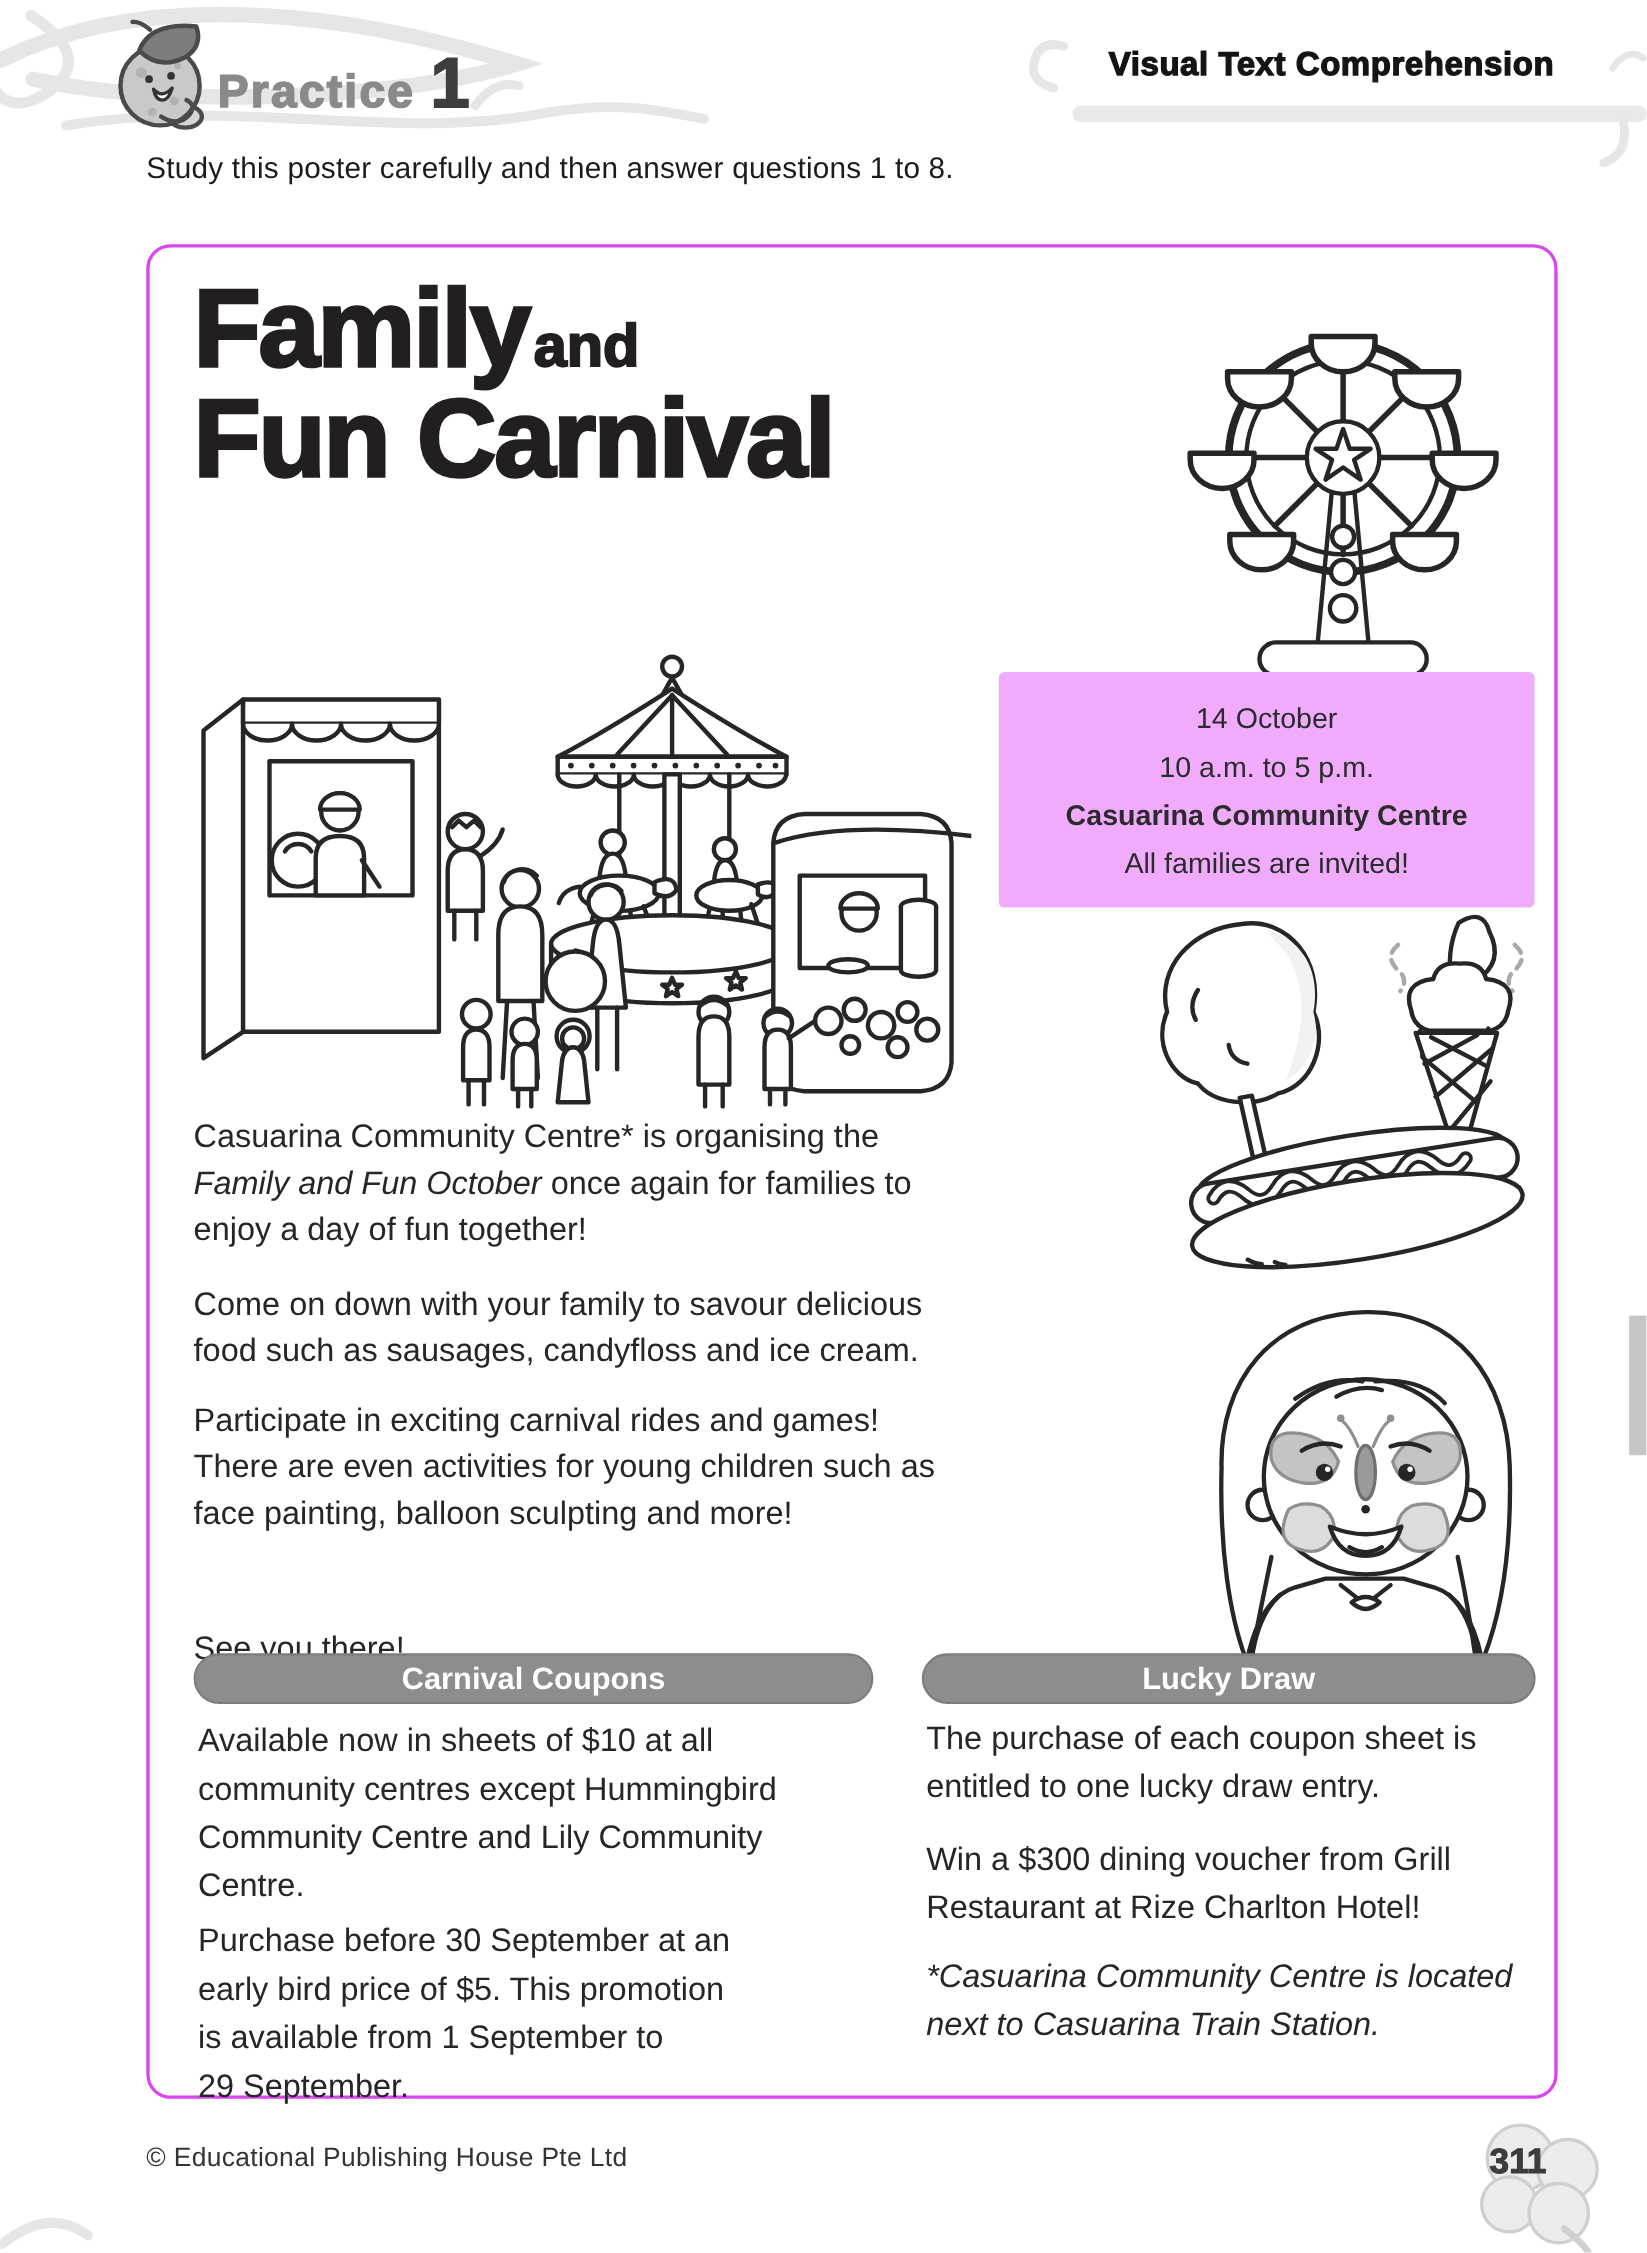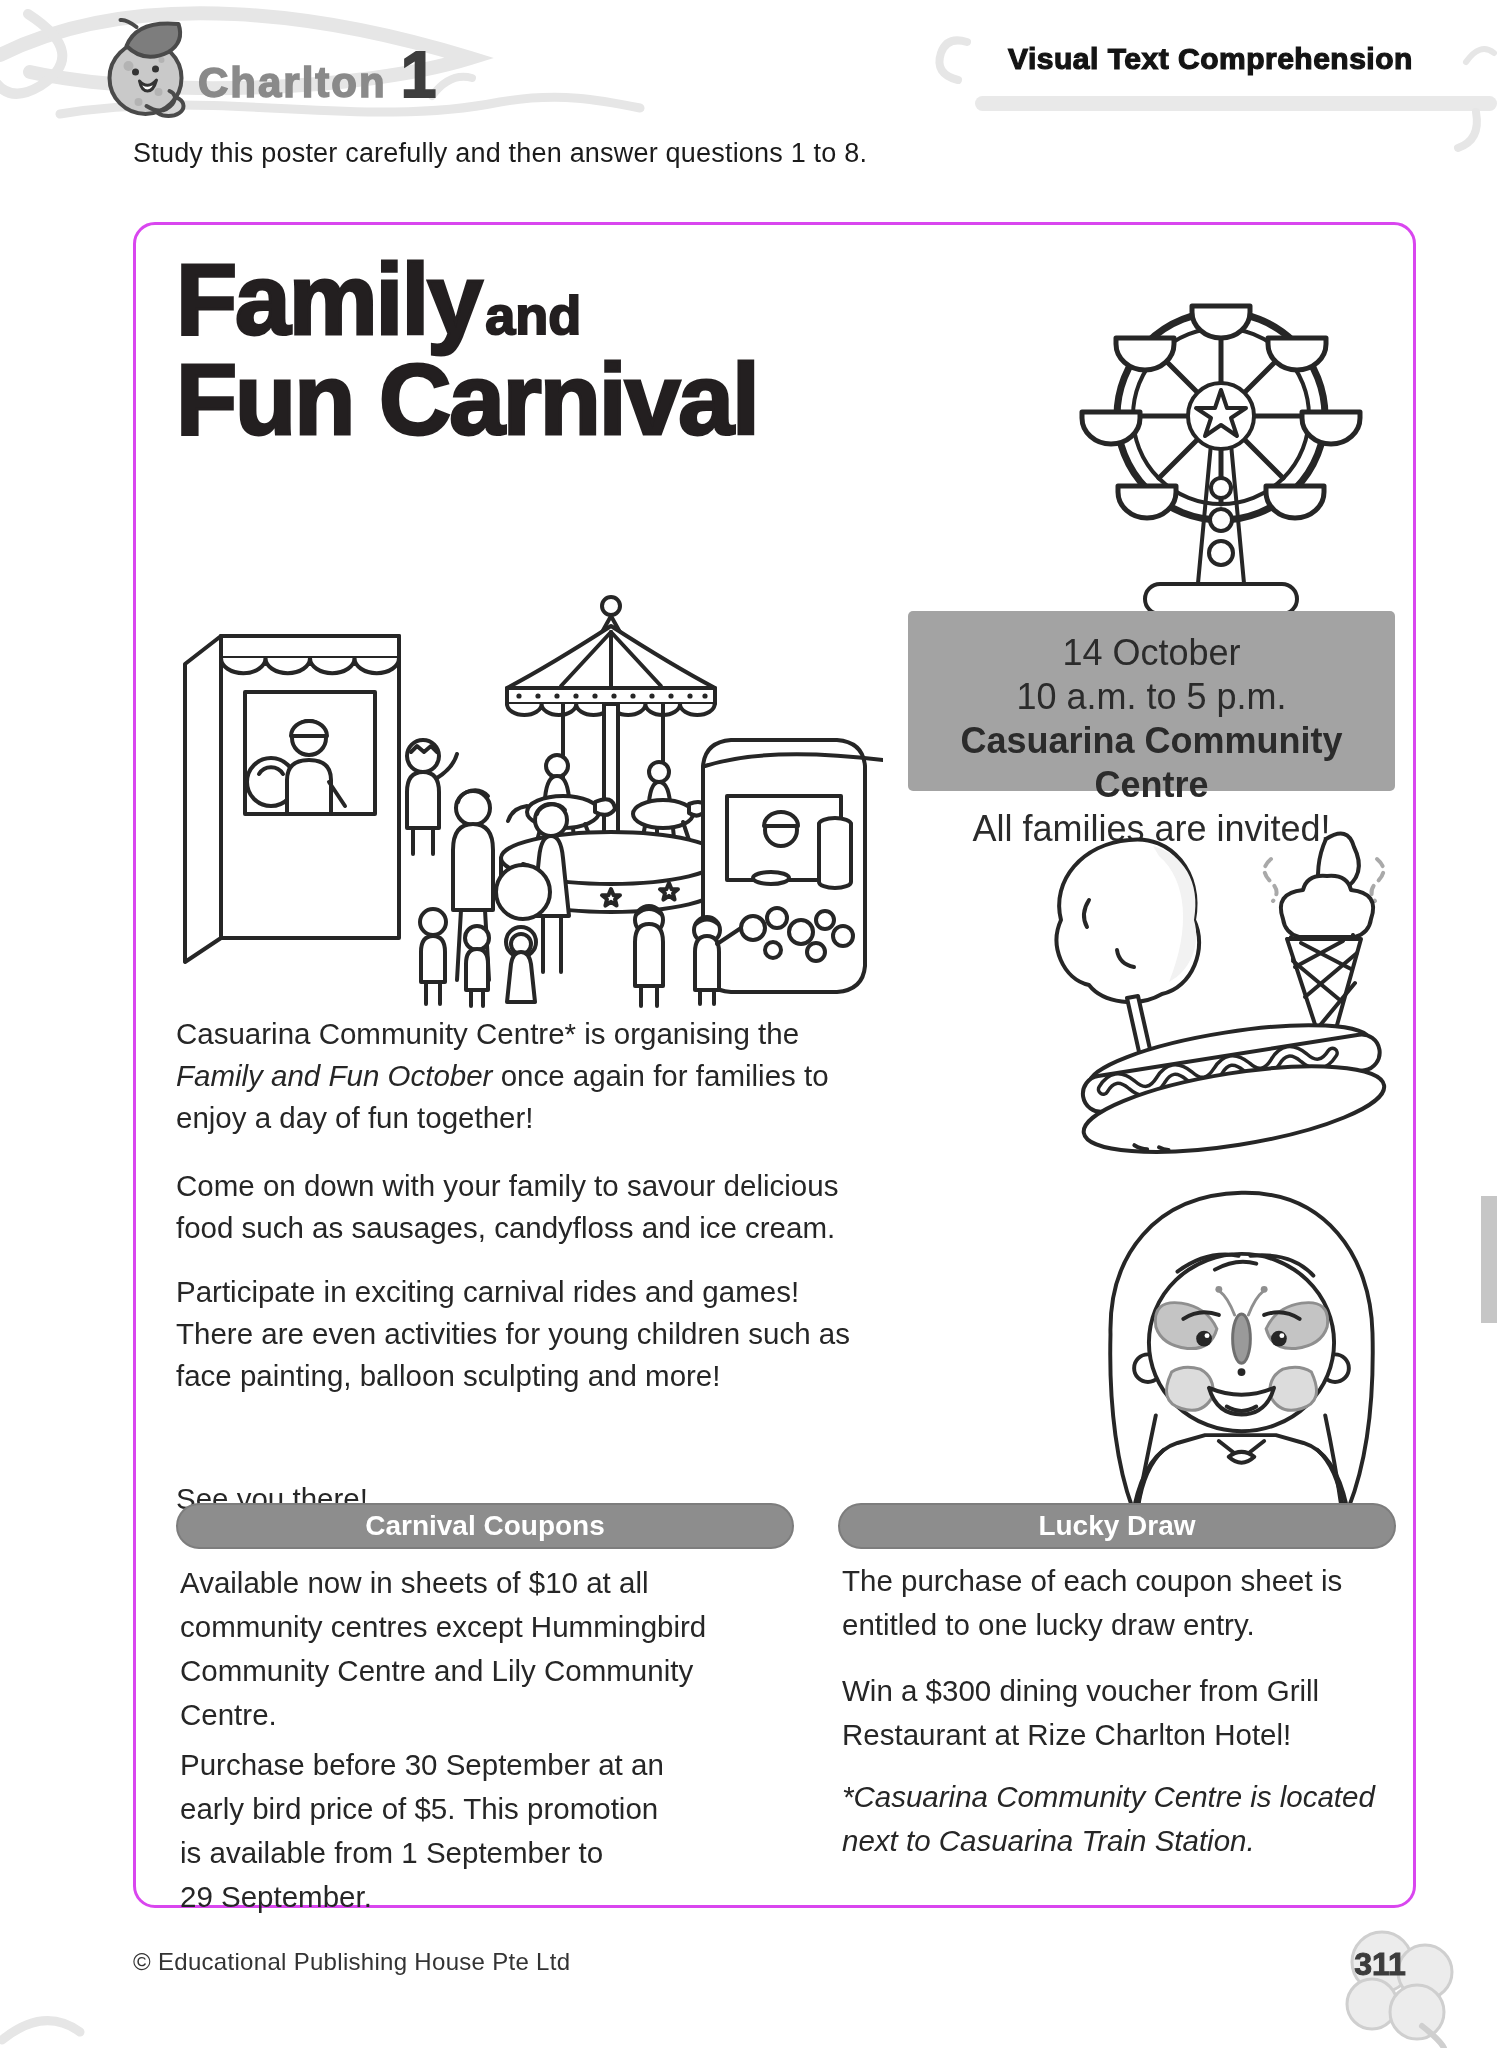--- a/index.html
+++ b/index.html
@@ -8,22 +8,22 @@
   .abs{position:absolute;}
   
   .practice-label{font-weight:bold;font-size:42px;color:#8a8a8a;-webkit-text-stroke:1.5px #8a8a8a;letter-spacing:2px;}
   .practice-number{font-weight:bold;font-size:64px;color:#3e3e3e;-webkit-text-stroke:2px #3e3e3e;margin-left:14px;}
   .section-title{font-weight:bold;font-size:30px;color:#141414;-webkit-text-stroke:1.2px #141414;letter-spacing:.5px;}
   .instruction{font-weight:normal;font-size:27px;color:#1b1b1b;letter-spacing:.2px;}
   
   .poster{left:133px;top:222px;width:1283px;height:1686px;border:3px solid #d946ef;border-radius:22px;background:#fff;box-sizing:border-box;}
   .title-big{font-weight:bold;font-size:100px;color:#231f20;-webkit-text-stroke:3px #231f20;letter-spacing:-2px;line-height:1.04;}
   .title-small{font-weight:bold;font-size:54px;color:#231f20;-webkit-text-stroke:2px #231f20;letter-spacing:0;}
-  .info-box{left:772px;top:386px;width:487px;height:180px;background:#a3a3a3;border-radius:5px;
-            text-align:center;font-size:36px;line-height:44px;color:#2b2b2b;padding-top:20px;box-sizing:border-box;}
+  .info-box{left:772px;top:386px;width:487px;height:214px;background:#f0abfc;border-radius:5px;
+            text-align:center;font-size:26px;line-height:44px;color:#2b2b2b;padding-top:20px;box-sizing:border-box;}
   .info-box .b{font-weight:bold;}
   .para{font-size:29.5px;line-height:42px;color:#262626;white-space:nowrap;}
   .col-para{font-size:29.5px;line-height:44px;color:#262626;white-space:nowrap;}
   .pill{background:#8d8d8d;border:2px solid #7d7d7d;border-radius:24px;height:46px;box-sizing:border-box;
         color:#fff;font-weight:bold;font-size:28px;text-align:center;line-height:42px;}
   .footnote{font-style:italic;}
   
   .copyright{font-size:24px;color:#333;letter-spacing:.3px;}
   .page-number{font-weight:bold;font-size:32px;color:#3c3c3c;-webkit-text-stroke:1px #3c3c3c;text-align:center;}
   .side-tab{left:1481px;top:1196px;width:16px;height:127px;background:#c6c6c6;}
@@ -61,21 +61,21 @@
     <circle cx="63" cy="44" r="3" fill="#b3b3b3"></circle>
     <path d="M28 30 q10 -26 52 -22 q6 18 -10 28 q-24 12 -42 -6z" fill="#7d7d7d" stroke="#4a4a4a" stroke-width="4" stroke-linejoin="round"></path>
     <path d="M38 11 q-10 -8 -16 -7" fill="none" stroke="#4a4a4a" stroke-width="4" stroke-linecap="round"></path>
     <circle cx="37" cy="56" r="3.5" fill="#333"></circle>
     <circle cx="57" cy="53" r="3.5" fill="#333"></circle>
     <path d="M41 65 q8 9 17 -1 q-3 11 -9 11 q-6 0 -8 -10z" fill="#fff" stroke="#333" stroke-width="3" stroke-linejoin="round"></path>
     <path d="M48 90 q16 10 26 -2 q6 -9 -3 -13" fill="none" stroke="#4a4a4a" stroke-width="4" stroke-linecap="round"></path>
   </svg>
 
   <div class="abs" style="left:198px;top:38px;display:flex;align-items:baseline;">
-    <span class="practice-label">Charlton</span>
+    <span class="practice-label">Practice</span>
     <span class="practice-number">1</span>
   </div>
   <div class="abs section-title" style="left:1008px;top:42px;">Visual Text Comprehension</div>
 
   <div class="abs instruction" style="left:133px;top:138px;">Study this poster carefully and then answer questions 1 to 8.</div>
 
   <div class="abs poster">
 
     <div class="abs" style="left:40px;top:22px;">
       <div style="white-space:nowrap;">

